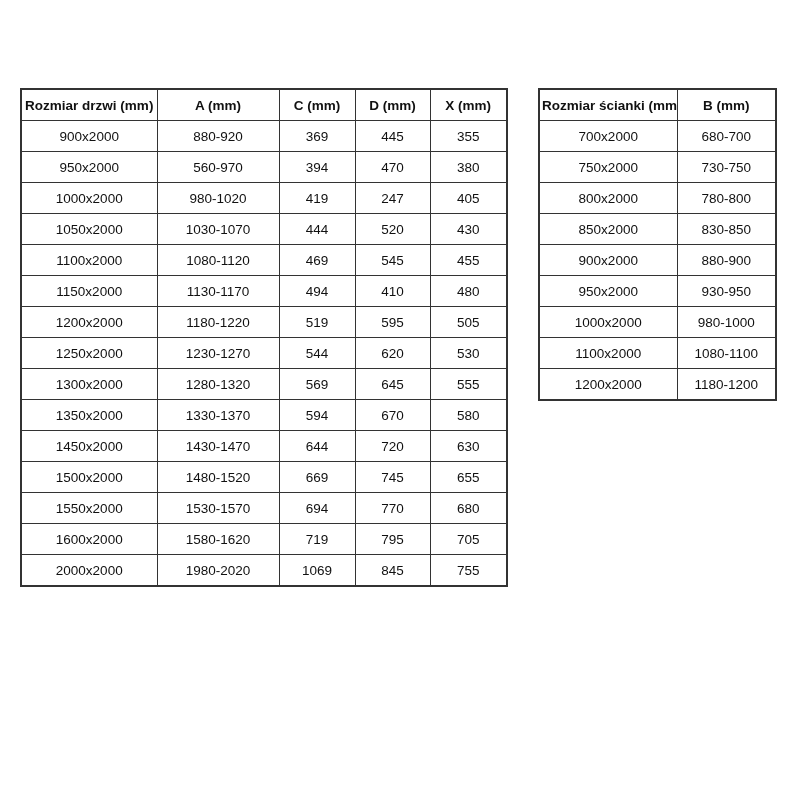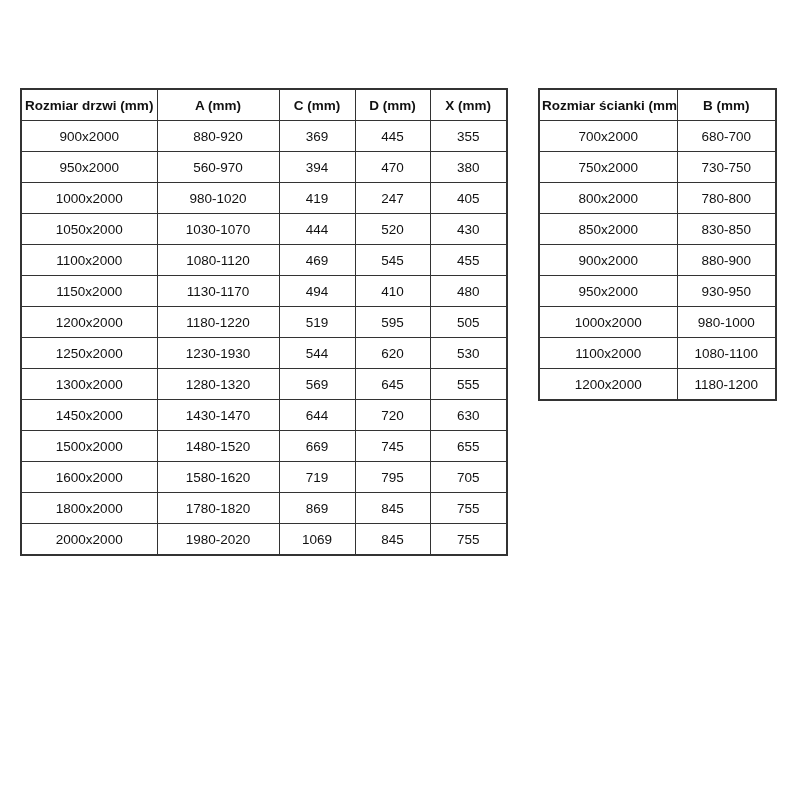--- a/index.html
+++ b/index.html
@@ -98,59 +98,66 @@
         </tr>
         <tr>
           <td>1200x2000</td>
           <td>1180-1220</td>
           <td>519</td>
           <td>595</td>
           <td>505</td>
         </tr>
         <tr>
           <td>1250x2000</td>
-          <td>1230-1930</td>
+          <td>1230-1270</td>
           <td>544</td>
           <td>620</td>
           <td>530</td>
         </tr>
         <tr>
           <td>1300x2000</td>
           <td>1280-1320</td>
           <td>569</td>
           <td>645</td>
           <td>555</td>
         </tr>
         <tr>
+          <td>1350x2000</td>
+          <td>1330-1370</td>
+          <td>594</td>
+          <td>670</td>
+          <td>580</td>
+        </tr>
+        <tr>
           <td>1450x2000</td>
           <td>1430-1470</td>
           <td>644</td>
           <td>720</td>
           <td>630</td>
         </tr>
         <tr>
           <td>1500x2000</td>
           <td>1480-1520</td>
           <td>669</td>
           <td>745</td>
           <td>655</td>
         </tr>
         <tr>
+          <td>1550x2000</td>
+          <td>1530-1570</td>
+          <td>694</td>
+          <td>770</td>
+          <td>680</td>
+        </tr>
+        <tr>
           <td>1600x2000</td>
           <td>1580-1620</td>
           <td>719</td>
           <td>795</td>
           <td>705</td>
-        </tr>
-        <tr>
-          <td>1800x2000</td>
-          <td>1780-1820</td>
-          <td>869</td>
-          <td>845</td>
-          <td>755</td>
         </tr>
         <tr>
           <td>2000x2000</td>
           <td>1980-2020</td>
           <td>1069</td>
           <td>845</td>
           <td>755</td>
         </tr>
       </tbody>
     </table>

